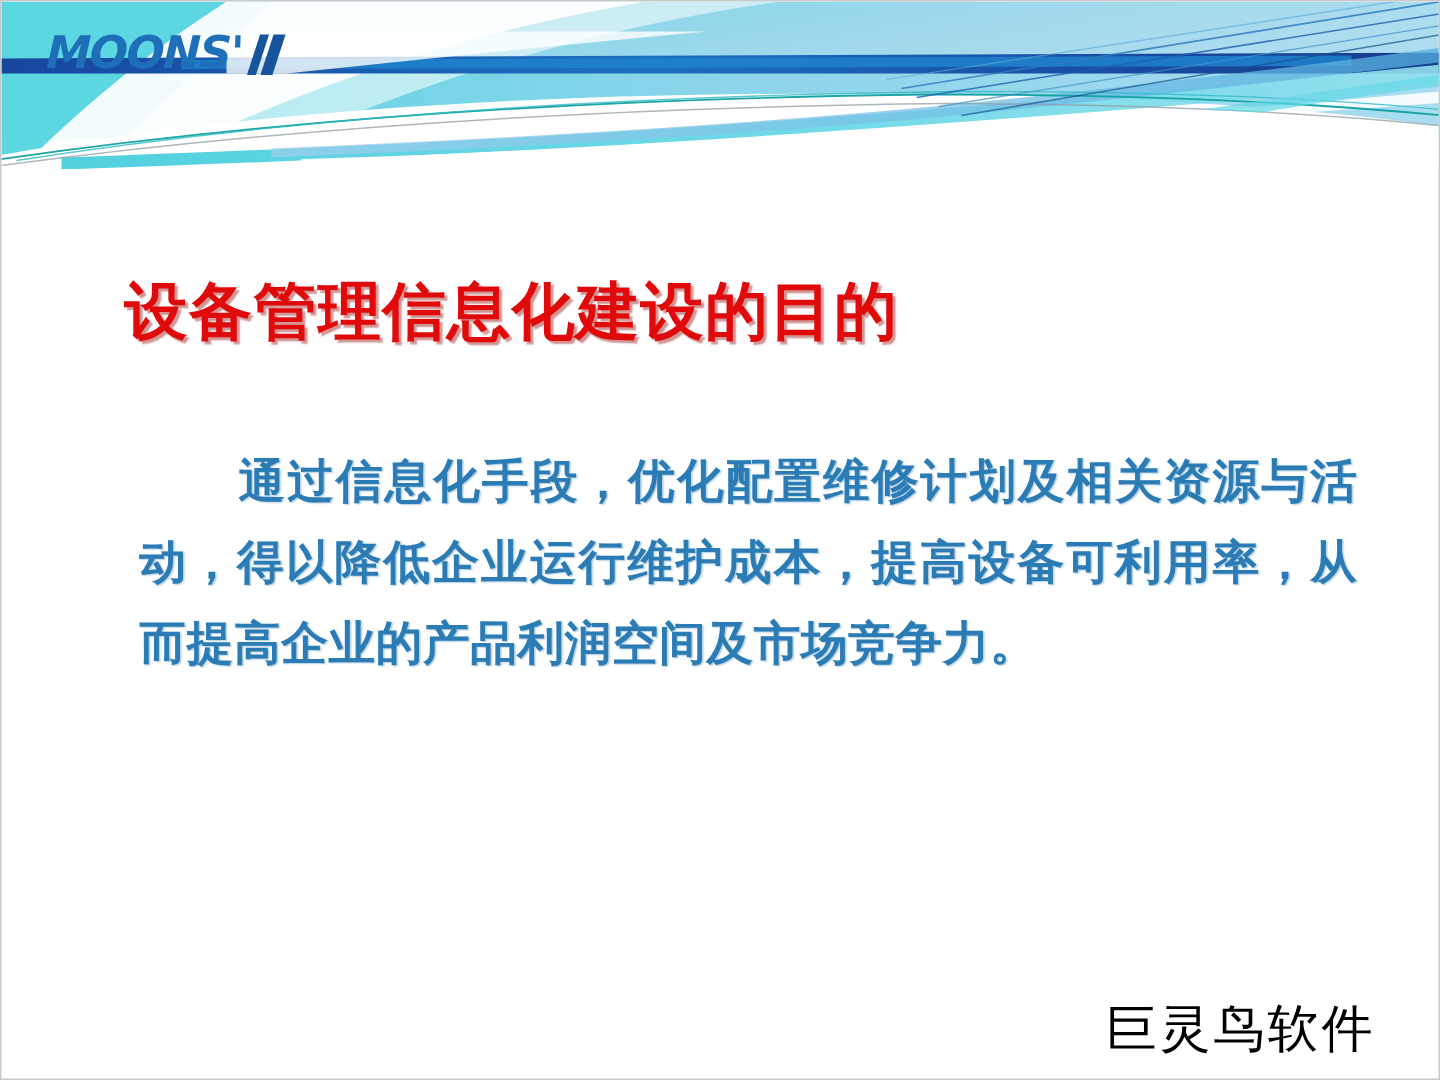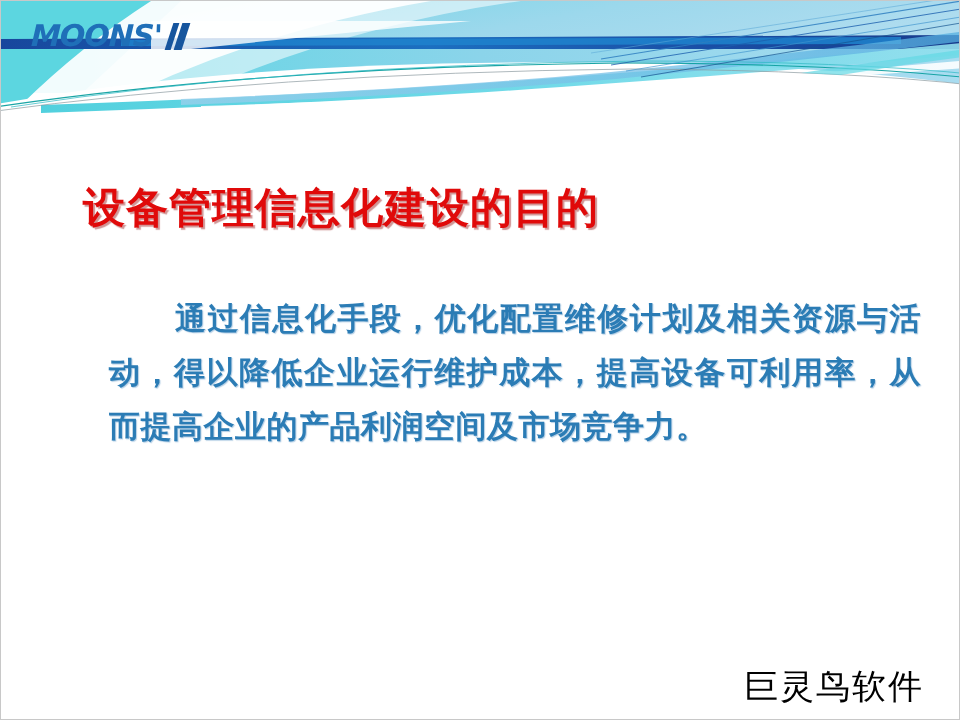--- a/index.html
+++ b/index.html
@@ -84,38 +84,38 @@
     line-height: 1.15;
     color: #E00A0A;
     letter-spacing: 1px;
     text-shadow: 2px 2px 1px rgba(150, 20, 20, 0.45);
     white-space: nowrap;
   }
 
   
   .body-text {
     position: absolute;
-    left: 108px;
+    left: 92px;
     top: 262px;
     width: 812px;
-    font-family: Liberation Mono, monospace;
+    font-family: Liberation Serif, serif;
     font-weight: bold;
     font-size: 31px;
     line-height: 54px;
     color: #2B7CB5;
     text-indent: 66px;
     letter-spacing: 0.5px;
     text-shadow: 1px 1px 1px rgba(170, 200, 225, 0.9);
     text-align: justify;
   }
 
   
   .footer-mark {
     position: absolute;
-    right: 35px;
+    right: 42px;
     bottom: 12px;
     font-family: "DejaVu Sans", sans-serif;
     font-size: 34px;
     color: #000000;
     letter-spacing: 2px;
     line-height: 1.2;
   }
 </style>
 </head>
 <body>

